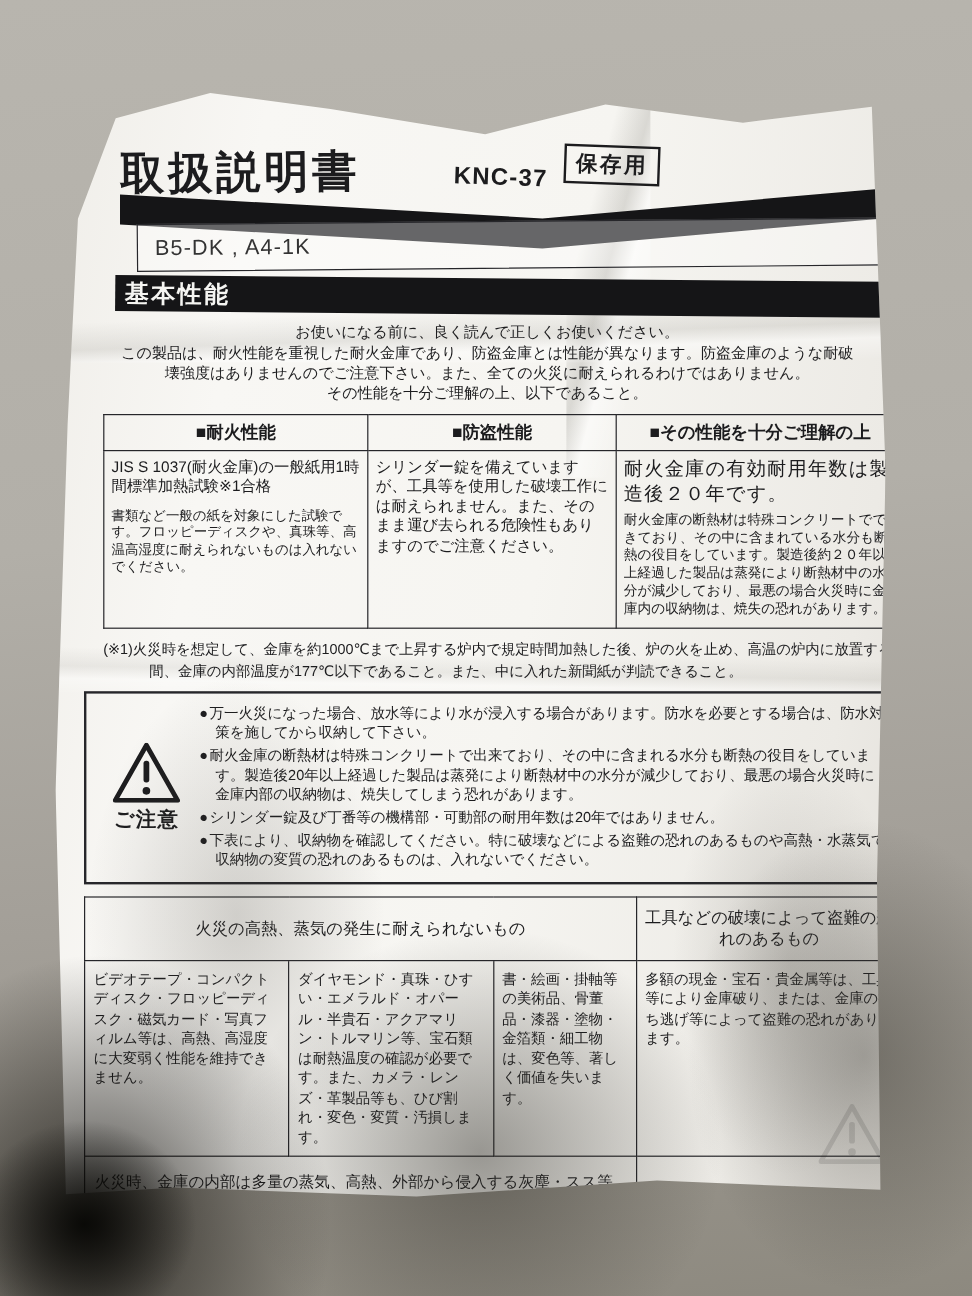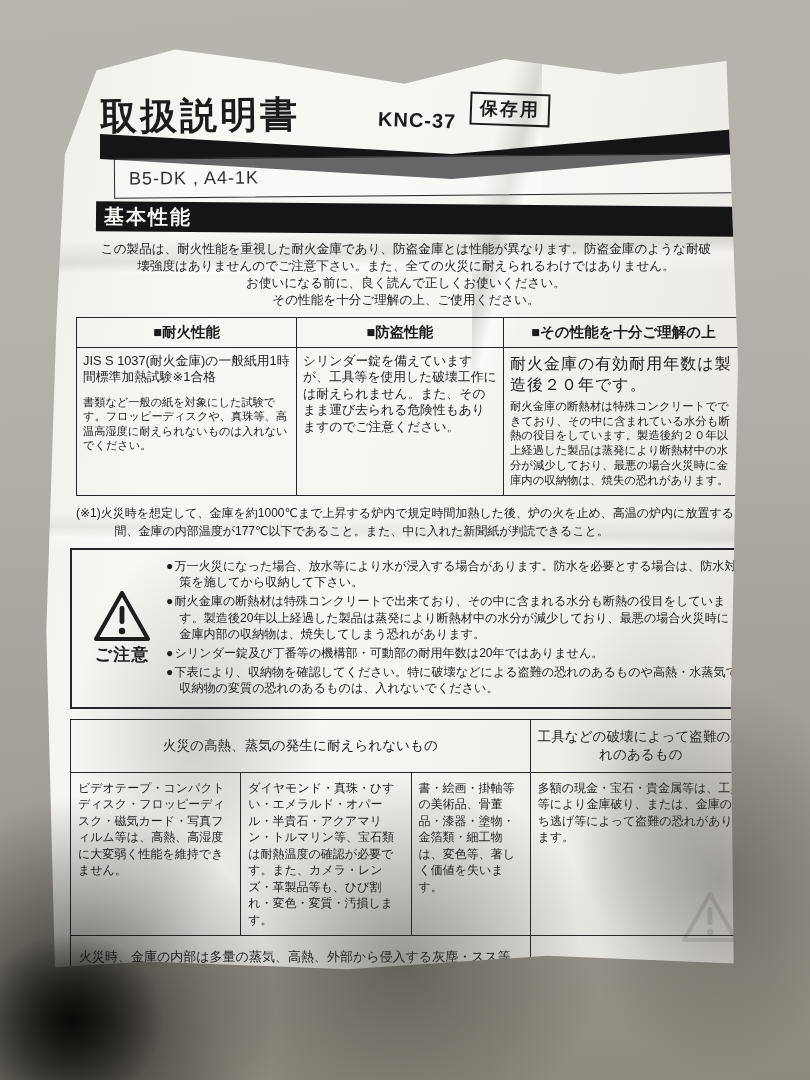--- a/index.html
+++ b/index.html
@@ -24,21 +24,21 @@
   .shadow-phone{
     left:120px;bottom:-140px;width:560px;height:520px;border-radius:50%;
     background:radial-gradient(closest-side,rgba(40,38,32,.45),rgba(40,38,32,0) 72%);
   }
   .shadow-right{
     right:-120px;bottom:-80px;width:420px;height:560px;border-radius:50%;
     background:radial-gradient(closest-side,rgba(50,48,42,.38),rgba(50,48,42,0) 70%);
   }
   
   .paper{
-    position:absolute;left:32px;top:40px;width:716px;height:952px;
+    position:absolute;left:32px;top:68px;width:716px;height:952px;
     background:linear-gradient(100deg,#efedE8 0%,#f8f7f4 22%,#f6f5f1 55%,#eceae5 86%,#e2dfd9 100%);
     clip-path:polygon(9% 3.2%,20% 1%,34% 2.4%,52% 4.6%,66% 2%,82% 3.6%,97% 2.2%,98.6% 34%,97.6% 70%,98% 97%,72% 96.2%,44% 97.6%,16% 96.8%,3.2% 97.4%,2% 62%,3.4% 30%,4.6% 12%);
     box-shadow:0 18px 40px rgba(30,28,22,.45);
   }
   .paper-shade{position:absolute;pointer-events:none;}
   .crease-v{
     left:440px;top:0;width:70px;height:330px;
     background:linear-gradient(105deg,rgba(0,0,0,0) 30%,rgba(90,88,80,.18) 48%,rgba(255,255,255,.5) 60%,rgba(0,0,0,0) 78%);
   }
   .crease-h1{
@@ -54,21 +54,21 @@
     background:radial-gradient(closest-side,rgba(70,66,58,.22),rgba(70,66,58,0) 75%);
   }
   .paper-dim-right{
     right:-40px;top:500px;width:260px;height:470px;
     background:radial-gradient(closest-side,rgba(70,66,58,.20),rgba(70,66,58,0) 75%);
   }
   
   .content{position:absolute;left:34px;top:48px;width:650px;}
   .indent-a{margin-left:34px;}  
   .indent-b{margin-left:30px;text-align:center;}  
-  .indent-c{margin-left:10px;}  
+  .indent-c{margin-left:20px;}  
   .indent-d{margin-left:4px;}   
 
   .title-row{display:flex;align-items:flex-end;position:relative;height:46px;}
   .doc-title{font-size:37px;font-weight:900;letter-spacing:3px;line-height:1;transform:rotate(-.6deg);}
   .model-code{font-size:20px;font-weight:bold;letter-spacing:1px;margin-left:78px;margin-bottom:2px;transform:rotate(2deg);}
   .keep-box{
     font-size:18px;font-weight:bold;border:2.5px solid #1c1c1e;
     padding:2px 8px 3px;margin-left:14px;margin-bottom:8px;transform:rotate(2deg);letter-spacing:2px;
   }
   .title-bar{display:block;width:648px;height:52px;margin-top:-6px;}
@@ -142,23 +142,23 @@
         </div>
         <div class="body-text">
         </div>
       </div>
 
       <div class="indent-b">
         <div class="section-bar">
           <span>基本性能</span>
         </div>
         <div class="body-text">
+          <div>お使いになる前に、良く読んで正しくお使いください。</div>
           <div>この製品は、耐火性能を重視した耐火金庫であり、防盗金庫とは性能が異なります。防盗金庫のような耐破壊強度はありませんのでご注意下さい。また、全ての火災に耐えられるわけではありません。</div>
-          <div>お使いになる前に、良く読んで正しくお使いください。</div>
-          <div>その性能を十分ご理解の上、ご使用ください。</div>
+          <div>その性能を十分ご理解の上、以下であること。</div>
         </div>
       </div>
 
       <div class="indent-c">
         <table class="tbl">
           <colgroup>
               <col style="width:33%">
               <col style="width:31%">
               <col style="width:36%">
             </colgroup>

